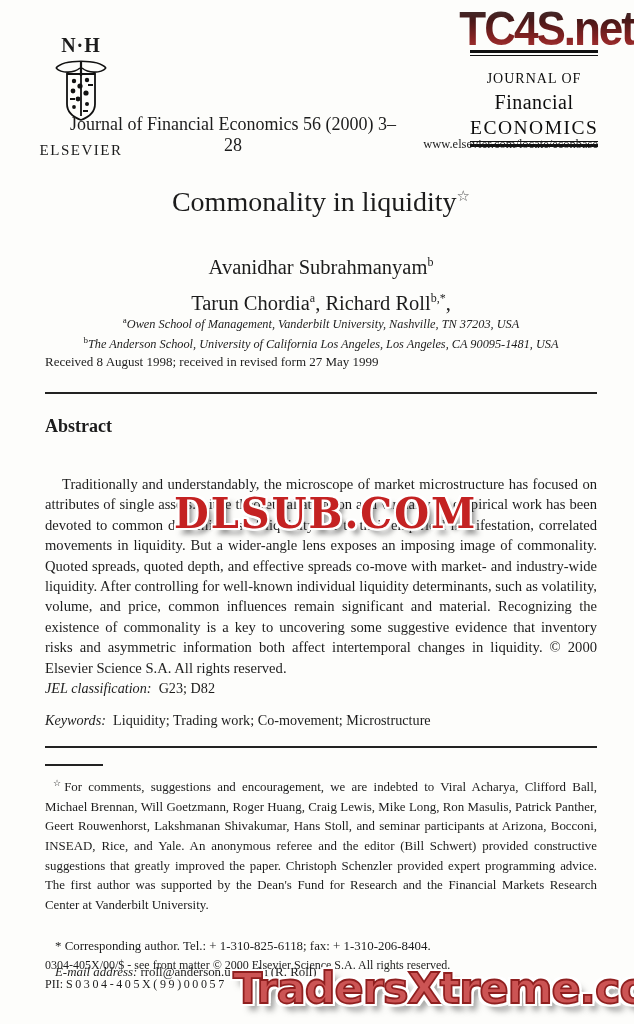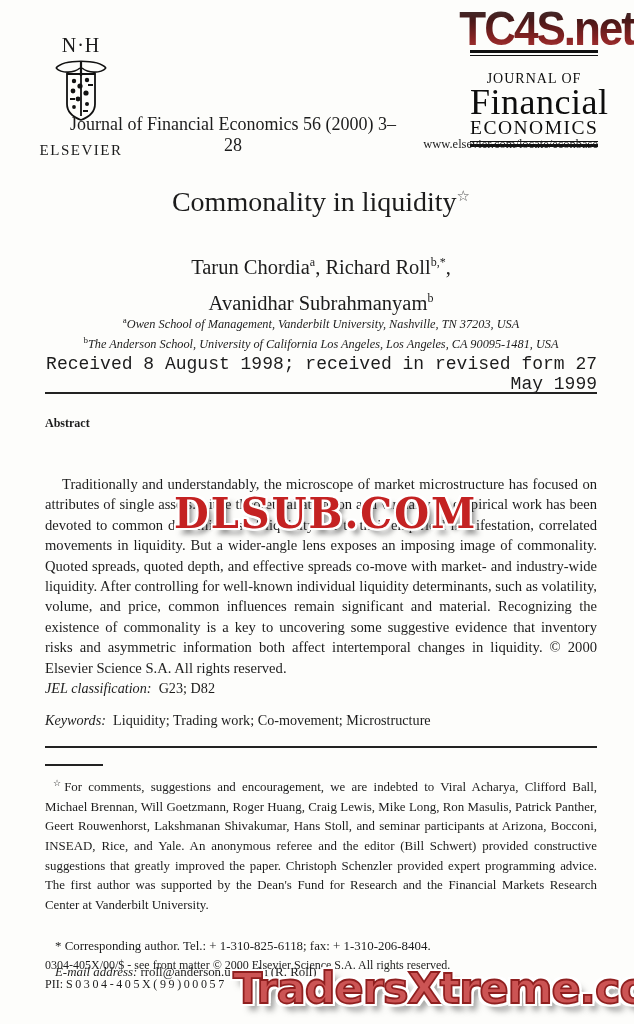--- a/index.html
+++ b/index.html
@@ -6,53 +6,53 @@
   html,body { background:#888; }
   .page {
     position:relative; width:634px; height:1024px;
     background:#fdfdfb; color:#1c1c1c; overflow:hidden;
     font-family:"Liberation Serif", serif;
     margin:0 auto;
   }
 
   
   .elsevier-block { position:absolute; left:30px; top:34px; width:102px; text-align:center; }
-  .nh { font-size:20px; letter-spacing:1px; font-weight:400; }
+  .nh { font-size:20px; letter-spacing:1px; font-weight:700; }
   .shield-svg { display:block; margin:1px auto 0; }
   .elsevier-word { font-size:15px; letter-spacing:1.5px; margin-top:18px; }
 
   .journal-ref { position:absolute; left:68px; top:114px; width:330px; text-align:center; font-size:18px; }
 
   .jfe-logo { position:absolute; left:470px; top:50px; width:128px; text-align:center; color:#0d0d0d; }
   .jfe-rule-thick { height:3px; background:#111; }
   .jfe-rule-thin  { height:1px; background:#111; margin-top:2px; }
   .jfe-rule-thin2 { height:1px; background:#111; margin-bottom:2px; }
   .jfe1 { font-size:14px; letter-spacing:1px; margin-top:15px; font-weight:500; }
-  .jfe2 { font-size:36px; line-height:30px; letter-spacing:0.5px; }
+  .jfe2 { font-size:20px; line-height:30px; letter-spacing:0.5px; }
   .jfe3 { font-size:19.5px; letter-spacing:1.5px; line-height:21px; margin-bottom:3px; }
 
   .website { position:absolute; left:410px; top:137px; width:188px; text-align:right; font-size:12.5px; }
 
   
   .col { position:absolute; left:45px; width:552px; }
   .title { top:186px; text-align:center; font-size:28px; font-weight:400; }
   .title sup { font-size:15px; color:#555; }
   .authors { top:247px; text-align:center; font-size:20.5px; line-height:31px; }
   .authors sup { font-size:12px; }
   .affils { top:313px; text-align:center; font-style:italic; font-size:12.3px; line-height:15.5px; }
   .affils sup { font-size:9px; font-style:normal; }
-  .received { top:354px; text-align:right; font-size:18px;font-family:Liberation Mono, monospace; }
+  .received { top:354px; text-align:left; font-size:13px; }
 
   .rule { position:absolute; left:45px; width:552px; height:1.5px; background:#222; }
   .rule1 { top:392px; }
   .rule2 { top:746px; }
   .fn-sep { position:absolute; left:45px; top:764px; width:58px; height:1.5px; background:#222; }
 
   
-  .abstract-head { top:416px; font-size:12px; font-weight:bold; }
+  .abstract-head { top:416px; font-size:18px; font-weight:bold; }
   .abstract-body { top:447px; font-size:14.6px; line-height:20.4px; text-align:justify; text-indent:17px;margin-top:27px; }
 
   .meta-line { left:45px; width:552px; position:absolute; font-size:14.2px; }
   .jel { top:680px; }
   .kw  { top:712px; }
   .meta-label { font-style:italic; }
 
   
   .footnotes { top:774px; font-size:12.9px; line-height:19.6px; text-align:justify; }
   .footnotes sup { font-size:9px; }
@@ -142,22 +142,22 @@
     <div class="jfe-rule-thick"></div>
   </div>
 
   <div class="website">www.elsevier.com/locate/econbase</div>
 
   <div class="col title">
     <span>Commonality in liquidity</span><sup>☆</sup>
   </div>
 
   <div class="col authors">
+    <div><span>Avanidhar Subrahmanyam</span><sup>b</sup></div>
     <div><span>Tarun Chordia</span><sup>a</sup><span>, Richard Roll</span><sup>b,*</sup><span>,</span></div>
-    <div><span>Avanidhar Subrahmanyam</span><sup>b</sup></div>
   </div>
 
   <div class="col affils">
     <div><sup>a</sup><span>Owen School of Management, Vanderbilt University, Nashville, TN 37203, USA</span></div>
     <div><sup>b</sup><span>The Anderson School, University of California Los Angeles, Los Angeles, CA 90095-1481, USA</span></div>
   </div>
 
   <div class="col received">Received 8 August 1998; received in revised form 27 May 1999</div>
 
   <div class="rule rule1"></div>

